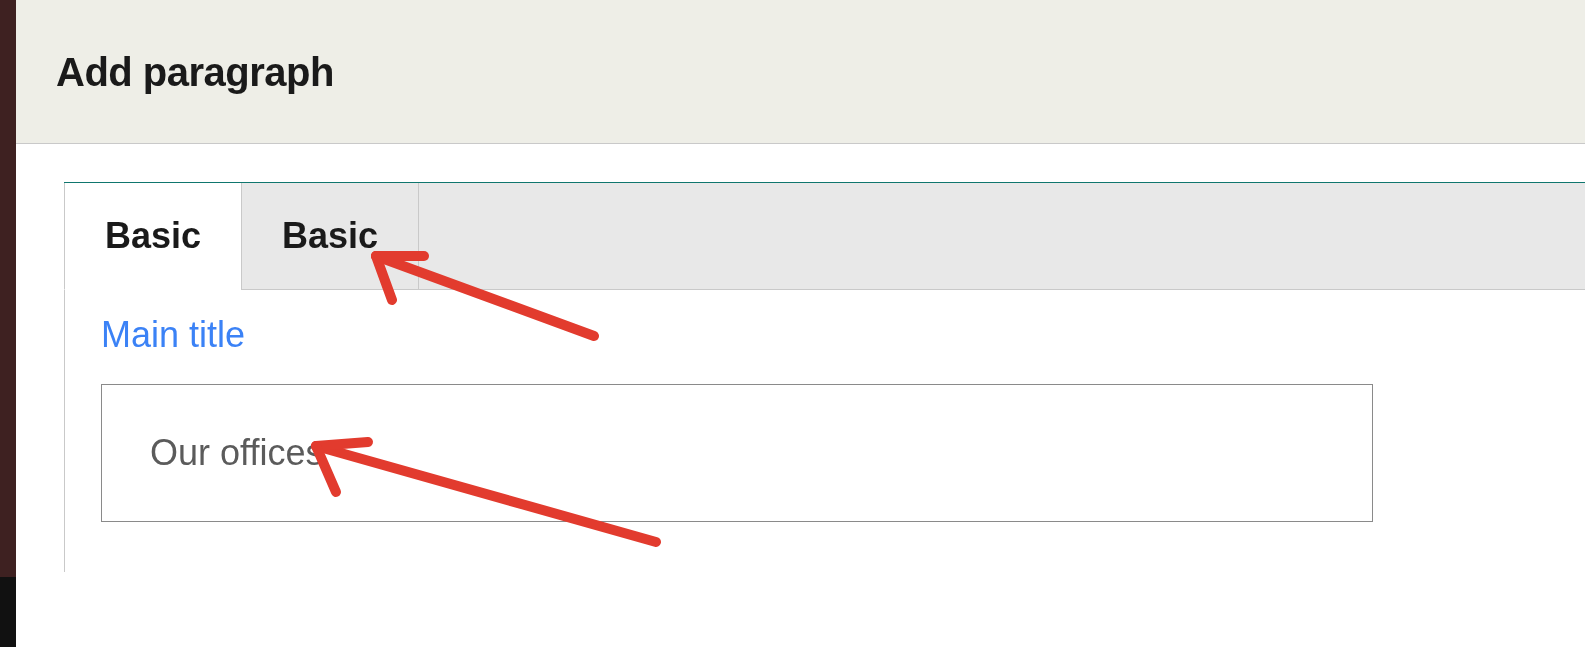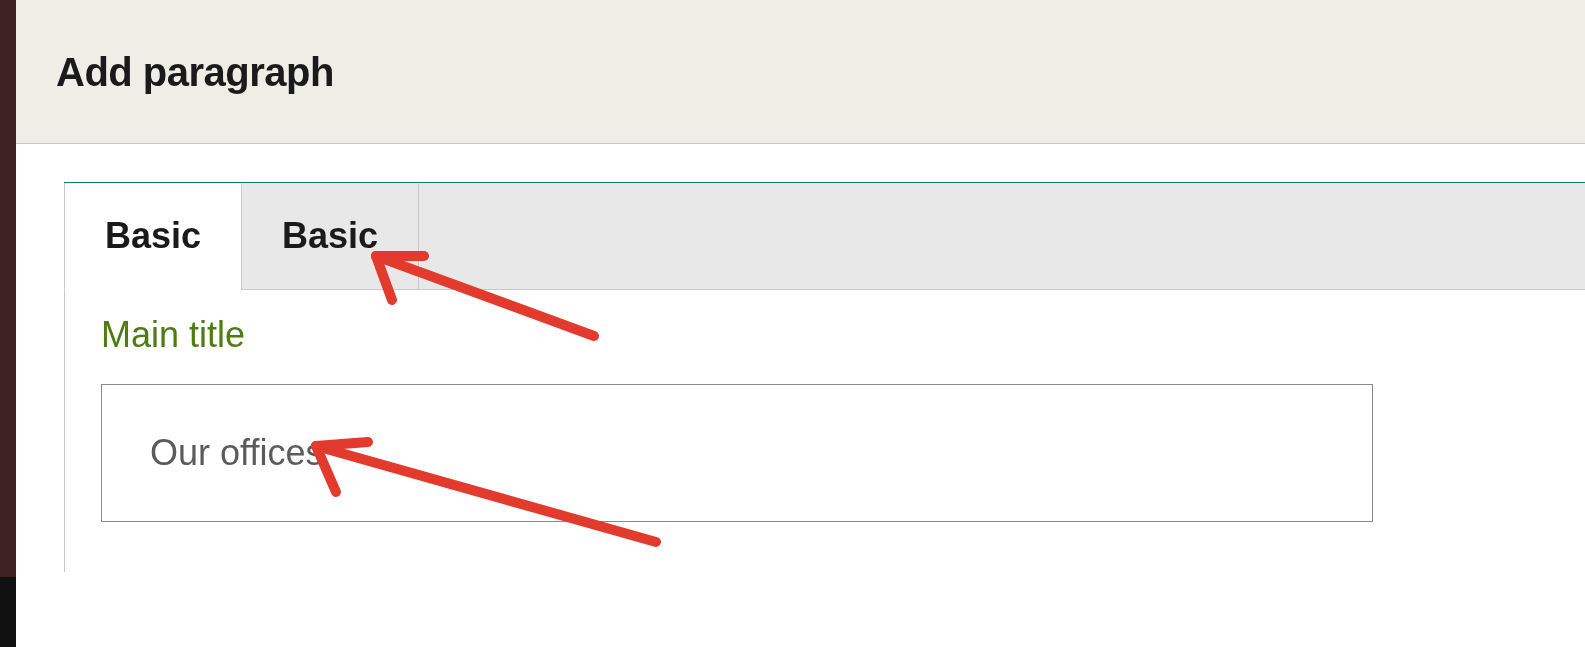--- a/index.html
+++ b/index.html
@@ -81,21 +81,21 @@
     }
 
     .panel {
       border-left: 1px solid #c9c9c9;
       padding: 24px 36px 0 36px;
     }
 
     .field-label {
       font-size: 36px;
       font-weight: 400;
-      color: #4d7c0f;
+      color: #3b82f6;
       margin-bottom: 28px;
     }
 
     .text-input {
       width: 1272px;
       height: 138px;
       border: 1px solid #8a8a8a;
       font-size: 36px;
       color: #5b5b5b;
       padding: 0 48px;

